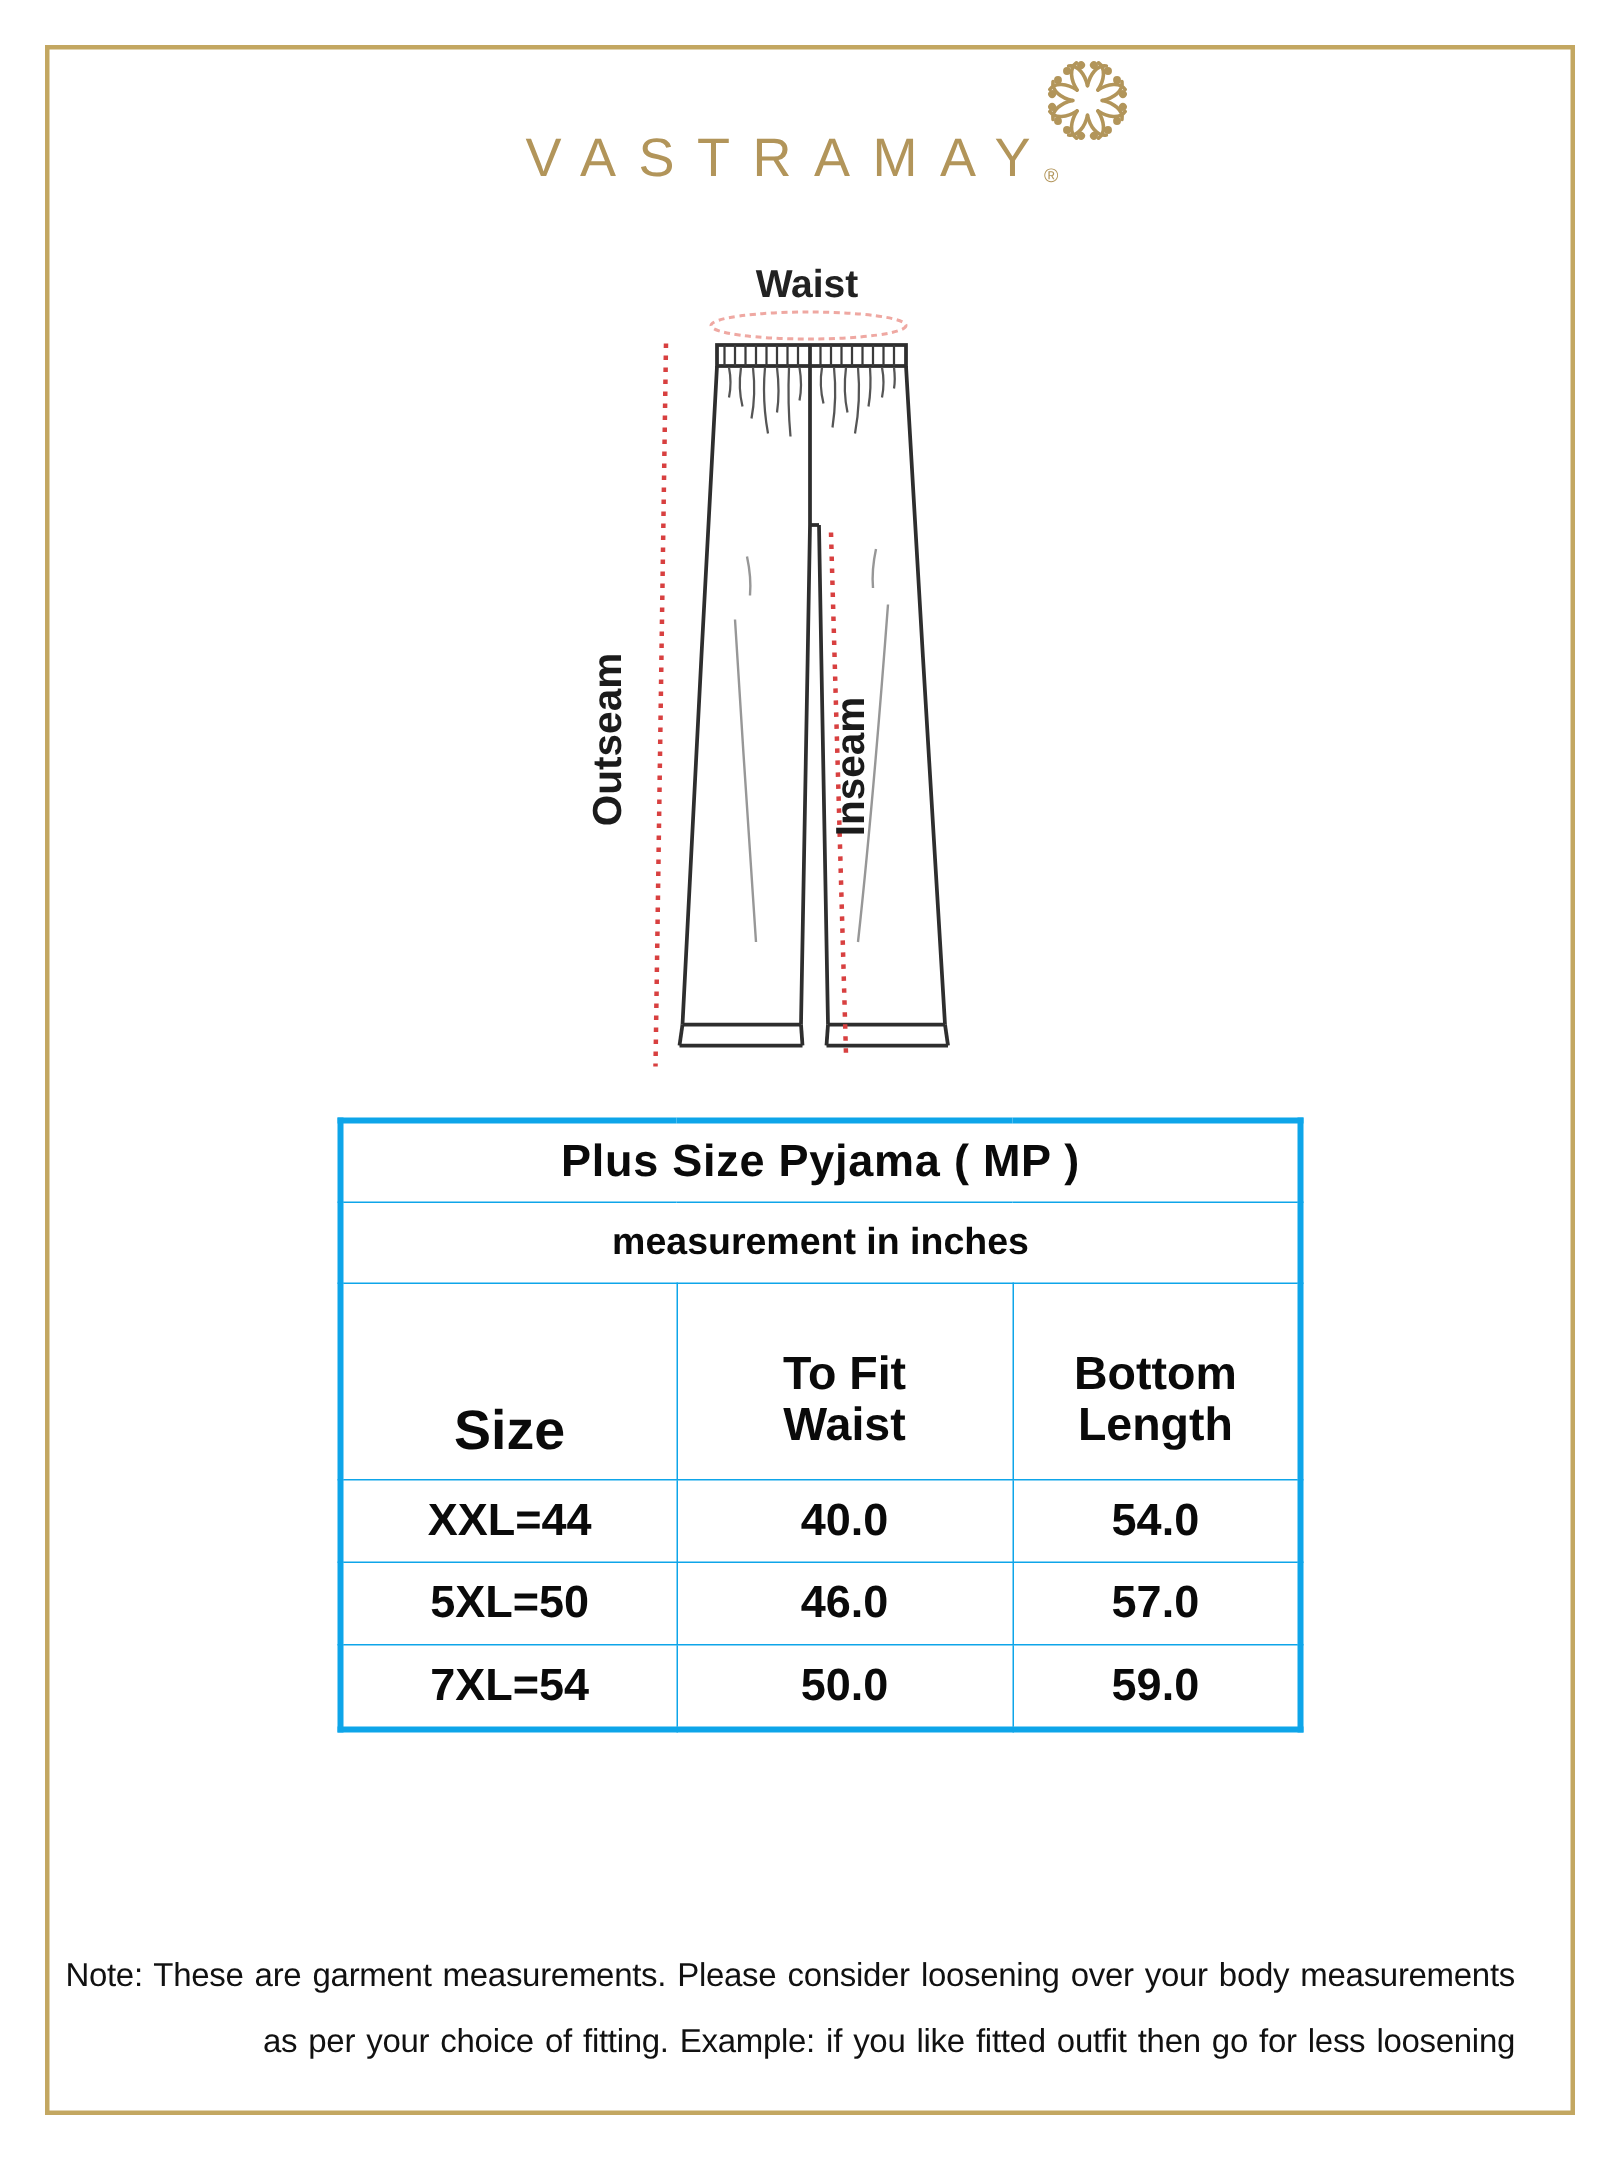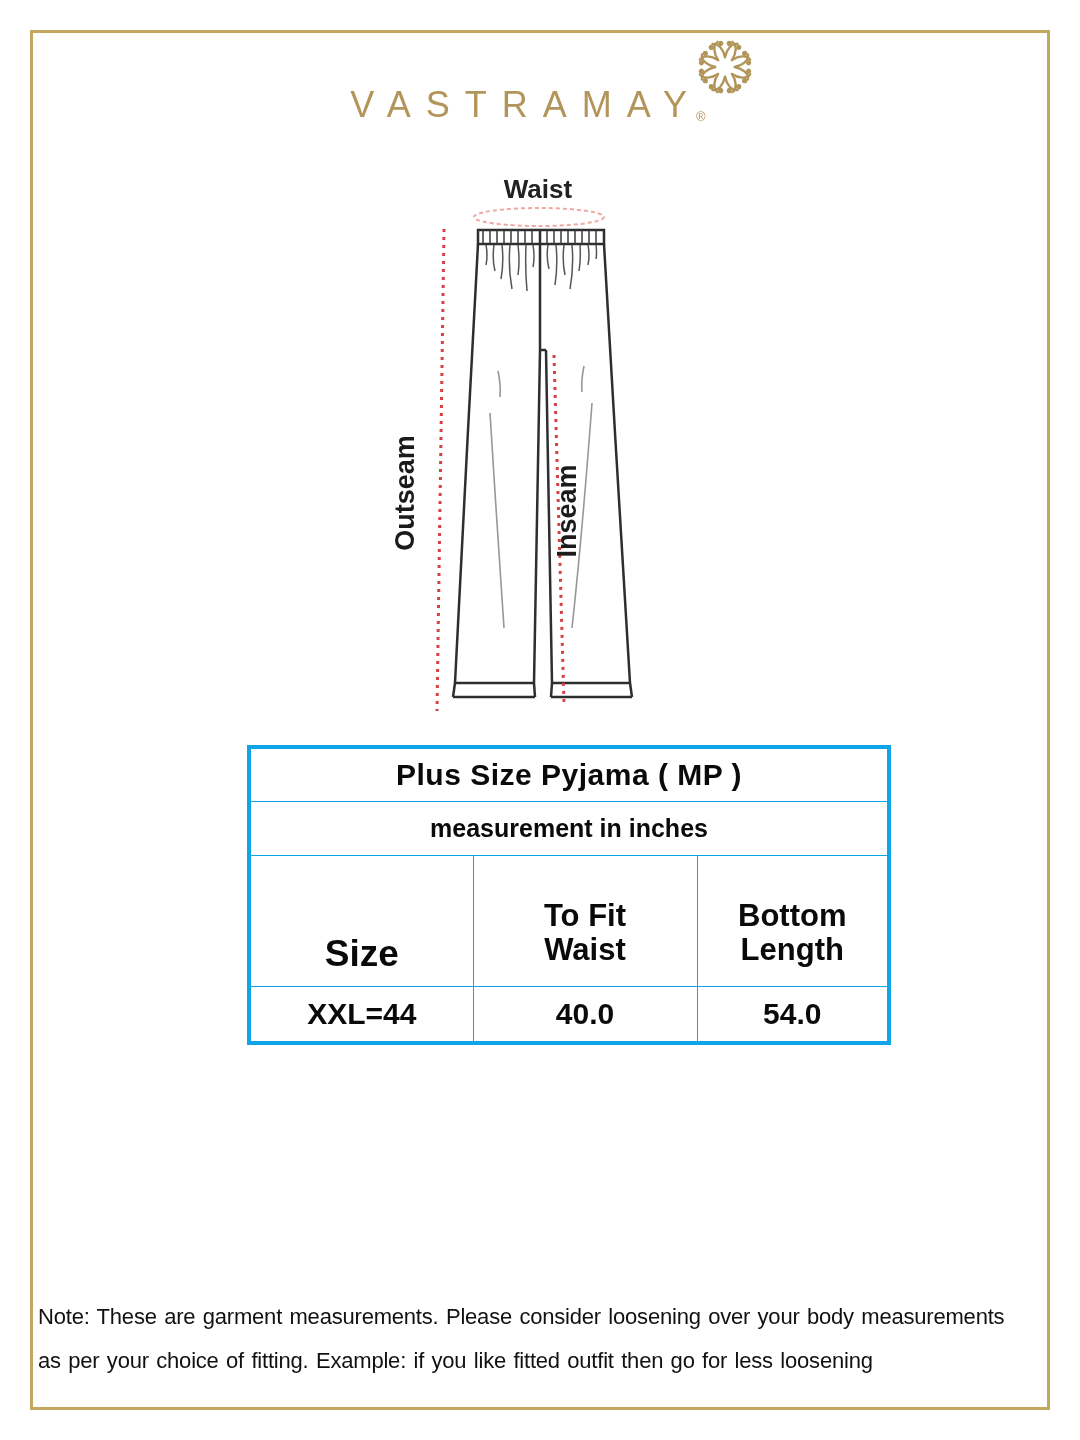--- a/index.html
+++ b/index.html
@@ -22,31 +22,31 @@
   .ornament{position:absolute;top:-52px;right:-48px;width:70px;height:70px;}
   
   .diagram{position:absolute;left:370px;top:163px;width:400px;height:570px;}
   
   .size-table{
     position:absolute;left:225px;top:745px;width:640px;
     border-collapse:collapse;table-layout:fixed;color:#0a0a0a;
     font-weight:bold;
   }
   .size-table,
-  .size-table td,.size-table th{border:1px solid #0ea5e9;margin-left:22px;}
+  .size-table td,.size-table th{border:1px solid #0ea5e9;}
   .size-table{border-width:4px;}
   .size-table td,.size-table th{text-align:center;padding:0;overflow:hidden;}
   .row-title td{height:52px;font-size:30px;letter-spacing:.5px;}
   .row-subtitle td{height:53px;font-size:25px;}
   .row-head th{height:110px;vertical-align:bottom;padding-bottom:20px;font-size:31px;line-height:1.08;}
   .row-head th.size-head{font-size:37px;padding-bottom:12px;}
   .size-table tbody td{height:54px;font-size:30px;}
   
   .note{
-    position:absolute;left:38px;right:70px;top:1295px;
+    position:absolute;left:38px;right:70px;top:1295px;text-align:right;
     color:#111;font-size:22px;line-height:44px;letter-spacing:-0.2px;word-spacing:1.5px;
   }
 </style>
 </head>
 <body>
 
 <div class="page">
 
   <div class="gold-frame"></div>
 
@@ -214,20 +214,30 @@
           <div>Length</div>
         </th>
       </tr>
     </thead>
     <tbody>
         <tr>
           <td>XXL=44</td>
           <td>40.0</td>
           <td>54.0</td>
         </tr>
+        <tr>
+          <td>5XL=50</td>
+          <td>46.0</td>
+          <td>57.0</td>
+        </tr>
+        <tr>
+          <td>7XL=54</td>
+          <td>50.0</td>
+          <td>59.0</td>
+        </tr>
       </tbody>
   </table>
 
   <div class="note">
     <div>Note: These are garment measurements. Please consider loosening over your body measurements</div>
     <div>as per your choice of fitting. Example: if you like fitted outfit then go for less loosening</div>
   </div>
 
 </div>
 

